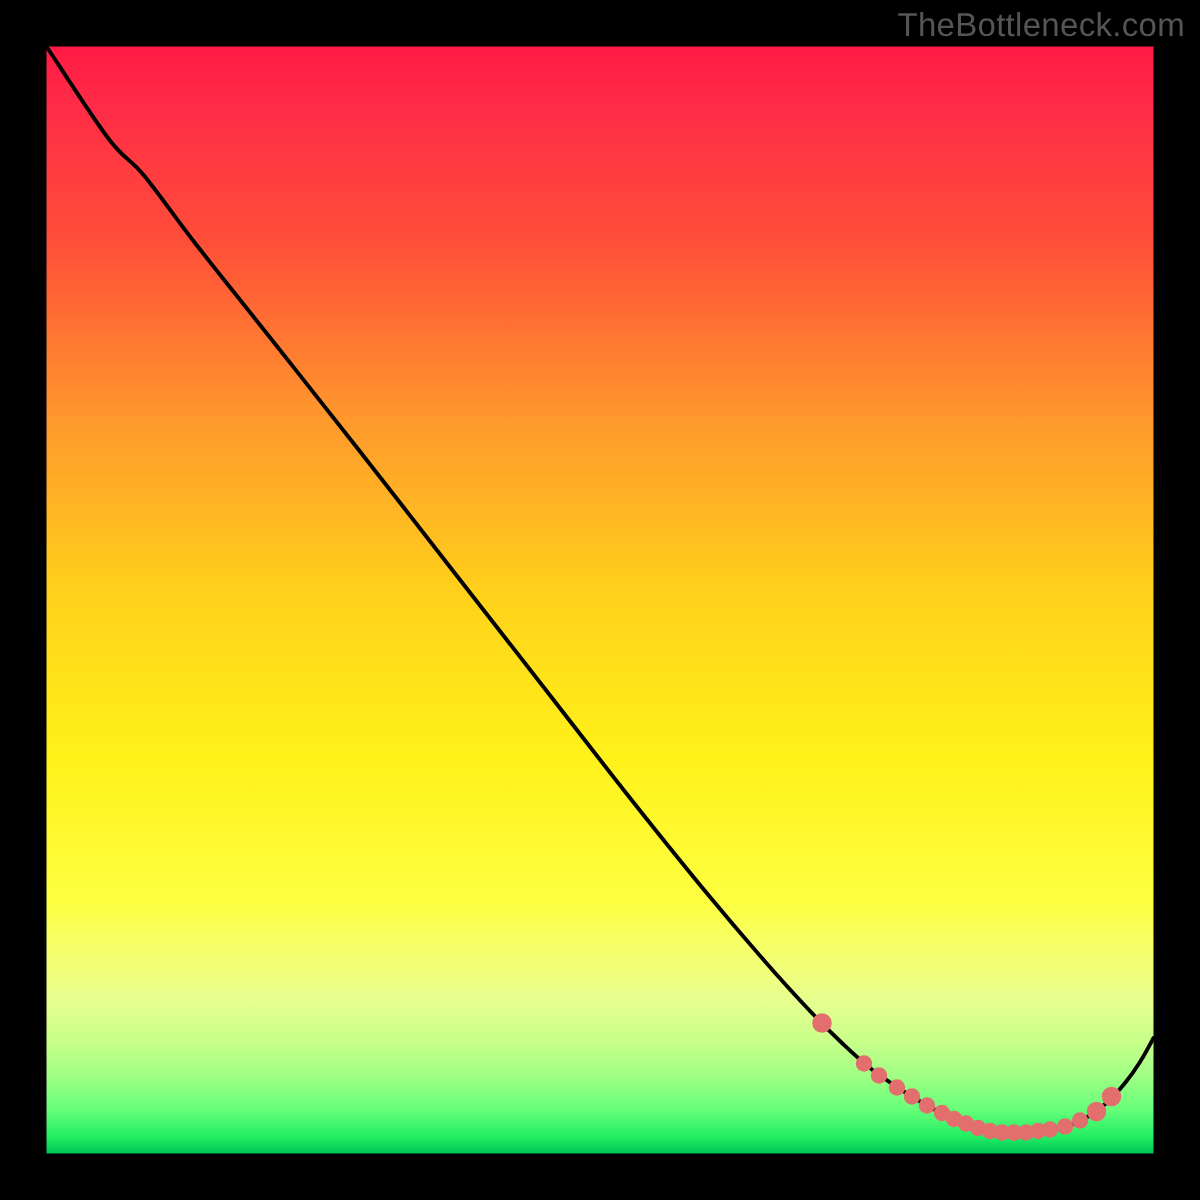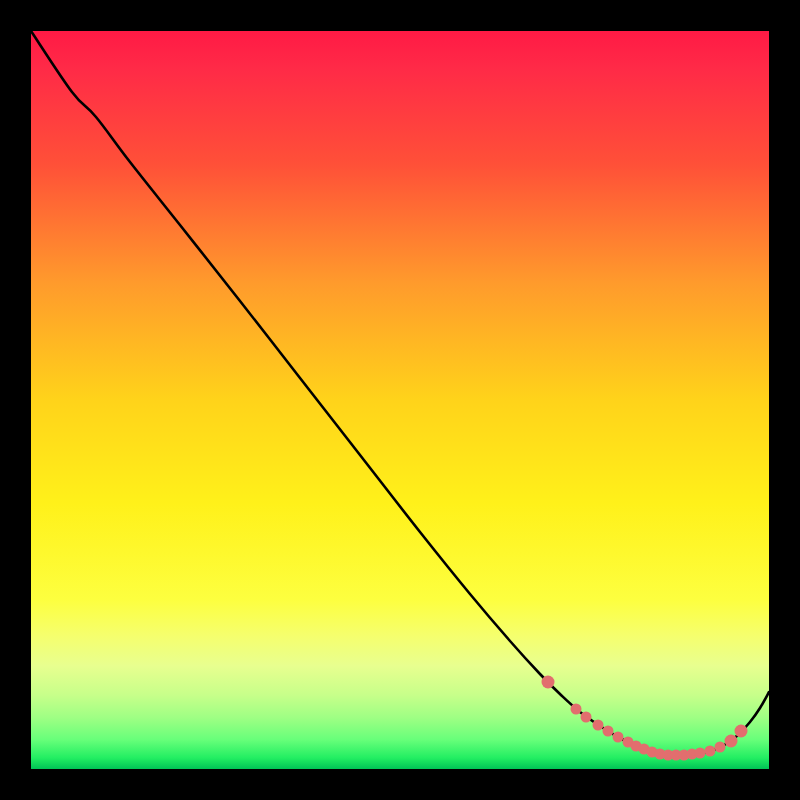--- a/index.html
+++ b/index.html
@@ -29,20 +29,21 @@
   svg {
     position: absolute;
     top: 0;
     left: 0;
   }
 </style>
 </head>
 <body>
 
 <div class="stage">
+  <div class="watermark">TheBottleneck.com</div>
   <svg id="svg" width="800" height="800" viewBox="0 0 800 800">
       <defs>
         <linearGradient id="bg-grad" x1="0" y1="0" x2="0" y2="1">
           <stop offset="0.00%" stop-color="#ff1a45"></stop>
           <stop offset="5.00%" stop-color="#ff2a47"></stop>
           <stop offset="18.00%" stop-color="#ff5038"></stop>
           <stop offset="34.00%" stop-color="#ff9a2c"></stop>
           <stop offset="50.00%" stop-color="#ffd31a"></stop>
           <stop offset="64.00%" stop-color="#fff11a"></stop>
           <stop offset="77.00%" stop-color="#fdff3f"></stop>

